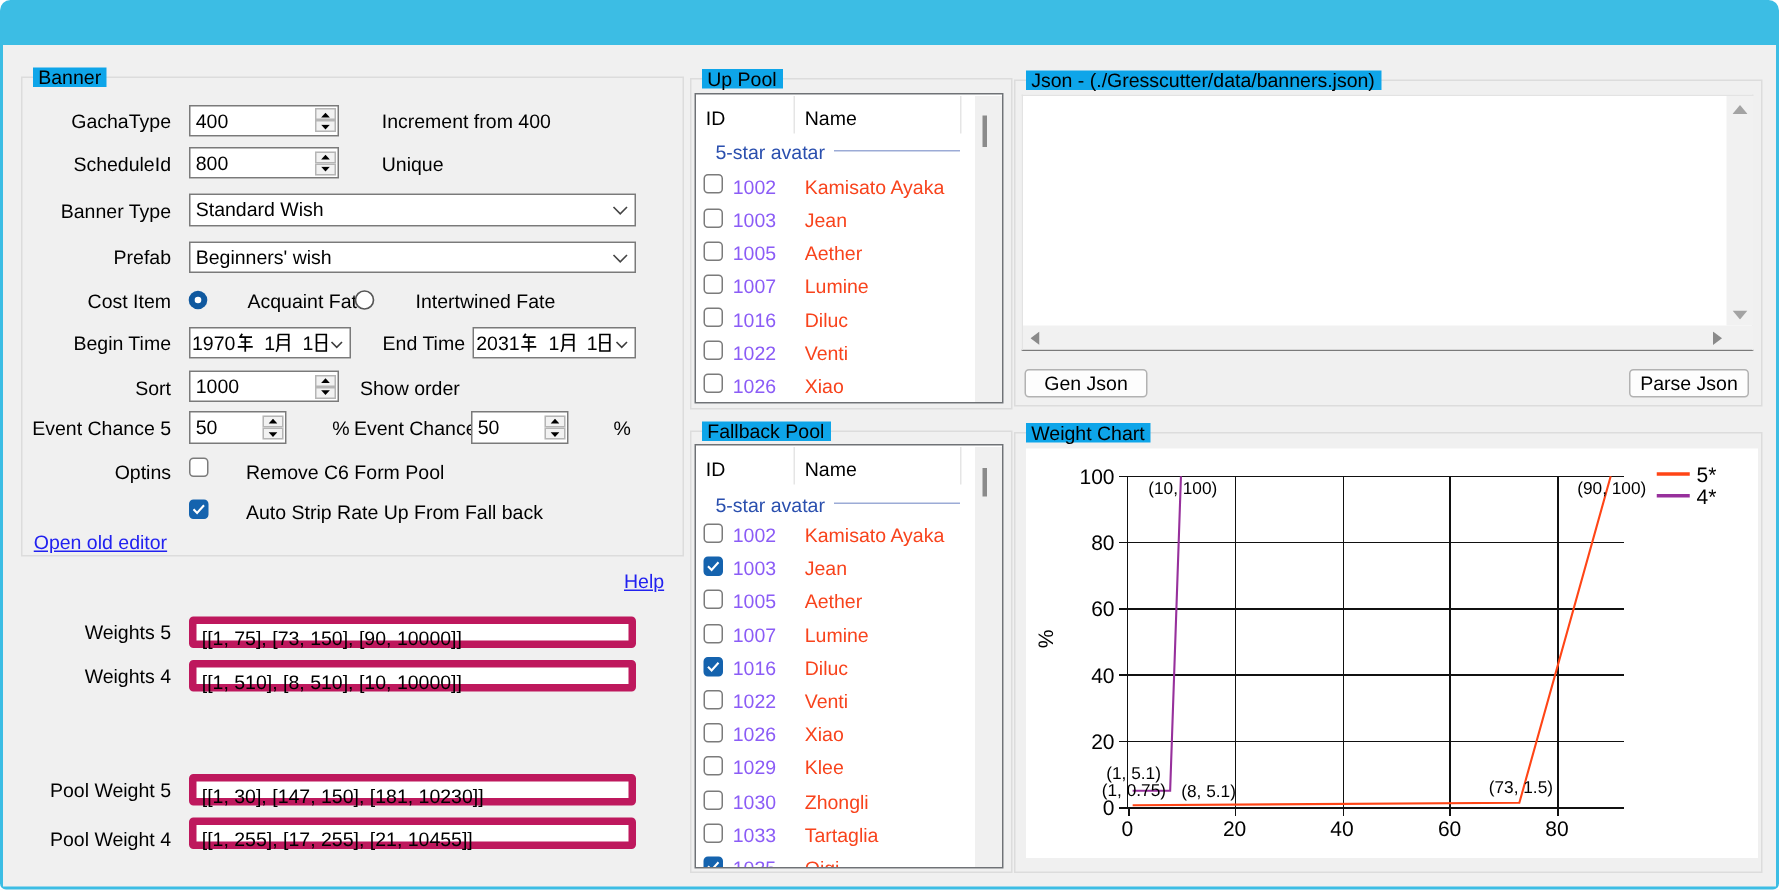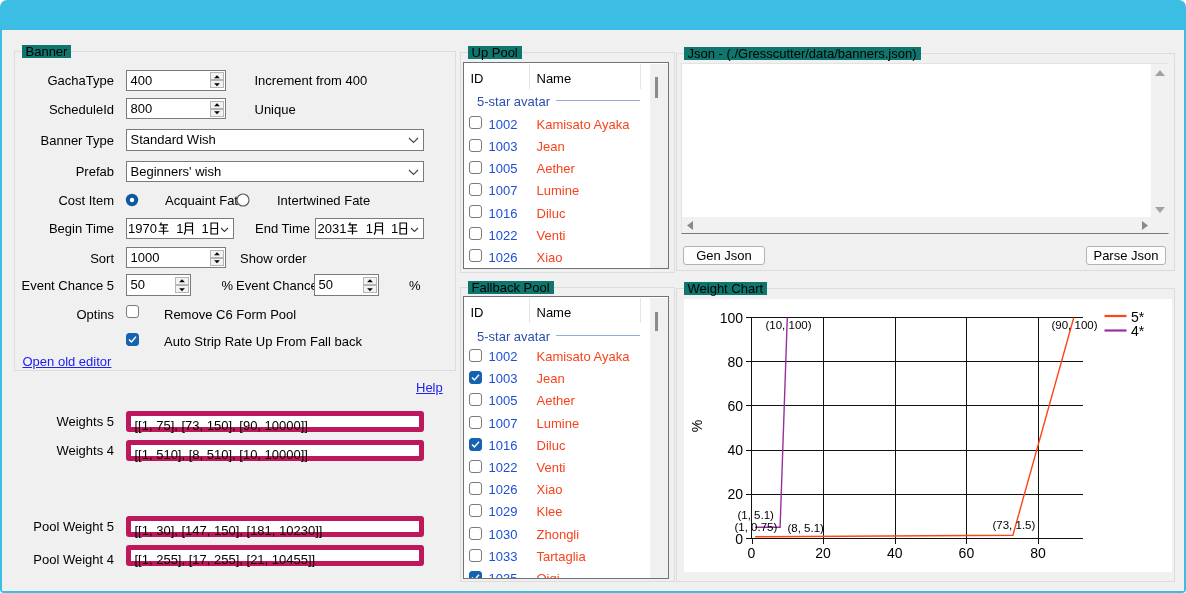--- a/index.html
+++ b/index.html
@@ -7,41 +7,41 @@
 body { font-family:"Liberation Sans", sans-serif; font-size:13px; color:#000; }
 #win { position:absolute; left:0; top:0; width:1186px; height:593px;
   background:#3cbde4; border-radius:7px 7px 4px 4px; }
 #titlebar { position:absolute; left:0; top:0; width:1186px; height:30px; }
 #title { position:absolute; left:13px; top:8px; font-size:13px; }
 #closebtn { position:absolute; left:1165px; top:8px; width:19px; height:19px;
   background:#cd5454; color:#fff; font-size:11px; font-weight:bold; text-align:center; line-height:18px; }
 #client { position:absolute; left:2px; top:30px; width:1182px; height:561px; background:#f0f0f0; }
 
 .grp { position:absolute; border:1px solid #dcdcdc; }
-.grp > .lbl { position:absolute; top:-7px; left:7px; background:#0f766e; padding:0 4px; line-height:13px; white-space:nowrap; }
+.grp > .lbl { position:absolute; top:-7px; left:7px; background:#0ea5e9; padding:0 4px; line-height:13px; white-space:nowrap; }
 .field { position:absolute; background:#fff; border:1px solid #7a7a7a; }
 .field .txt { position:absolute; left:4px; top:2px; white-space:nowrap; }
 .field.f2 { border:5px solid #be185d; border-radius:3px; }
 .spin { position:absolute; right:1px; top:1.5px; bottom:1.5px; width:14px; background:#fff; }
 .spin .up, .spin .dn { position:absolute; left:0; right:0; height:8px; background:#f2f2f2; border:1px solid #b5b5b5; }
 .spin .up { top:0; }
 .spin .dn { bottom:0; }
 .spin svg { position:absolute; left:3px; }
 .rlabel { position:absolute; text-align:right; white-space:nowrap; }
 .note { position:absolute; white-space:nowrap;padding-left:21px; }
 .ddchev { position:absolute; right:4px; top:7px; }
 .link { color:#2121f0; text-decoration:underline; position:absolute; white-space:nowrap; }
 .cb { position:absolute; width:13px; height:13px; background:#fff; border:1px solid #7b7b7b; border-radius:3px; }
 .cb.on { background:#1563ae; border-color:#1563ae; }
 .listbox { position:absolute; background:#fff; border:1px solid #6f7276; overflow:hidden; }
 .lb-sep { position:absolute; width:1px; background:#e5e5e5; top:1px; height:25px; }
 .lb-head { position:absolute; top:8px; white-space:nowrap; }
 .sect { position:absolute; color:#2a4fae; white-space:nowrap; }
 .sect-line { position:absolute; height:1px; background:#9cabd6; }
-.row-id { position:absolute; color:#1d4ed8; white-space:nowrap; }
+.row-id { position:absolute; color:#8b5cf6; white-space:nowrap; }
 .row-nm { position:absolute; color:#f8431c; white-space:nowrap; }
 .sb-track { position:absolute; background:#f0f0f0; }
 .sb-thumb { position:absolute; background:#8b8b8b; }
 .btn { position:absolute; background:#fdfdfd; border:1px solid #b2b2b2; border-radius:3px; text-align:center; line-height:17px; }
 .cjk { display:inline-block; vertical-align:-2px; }
 </style>
 </head>
 <body>
 <div id="win">
   <div id="client">

